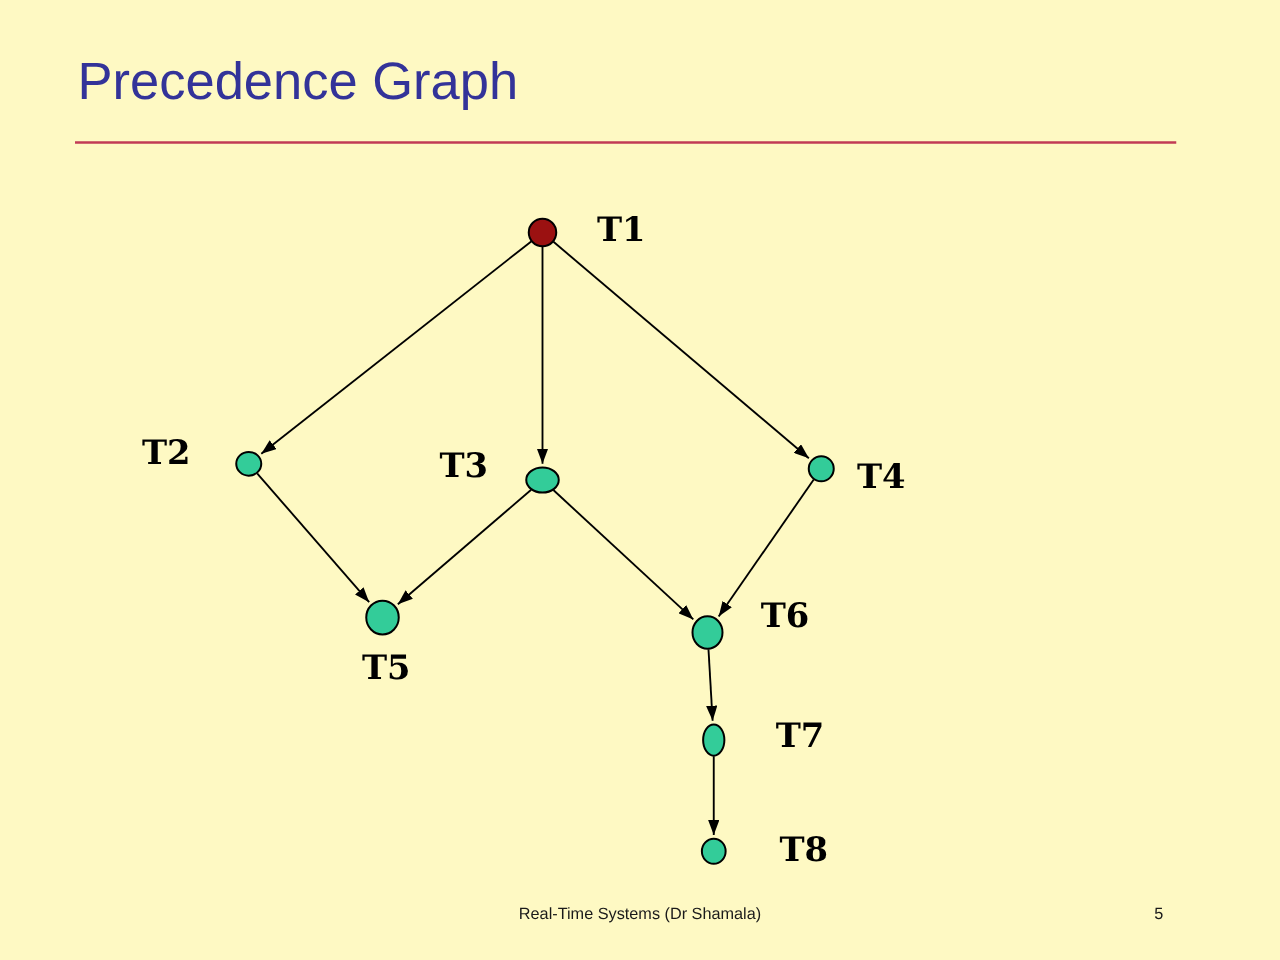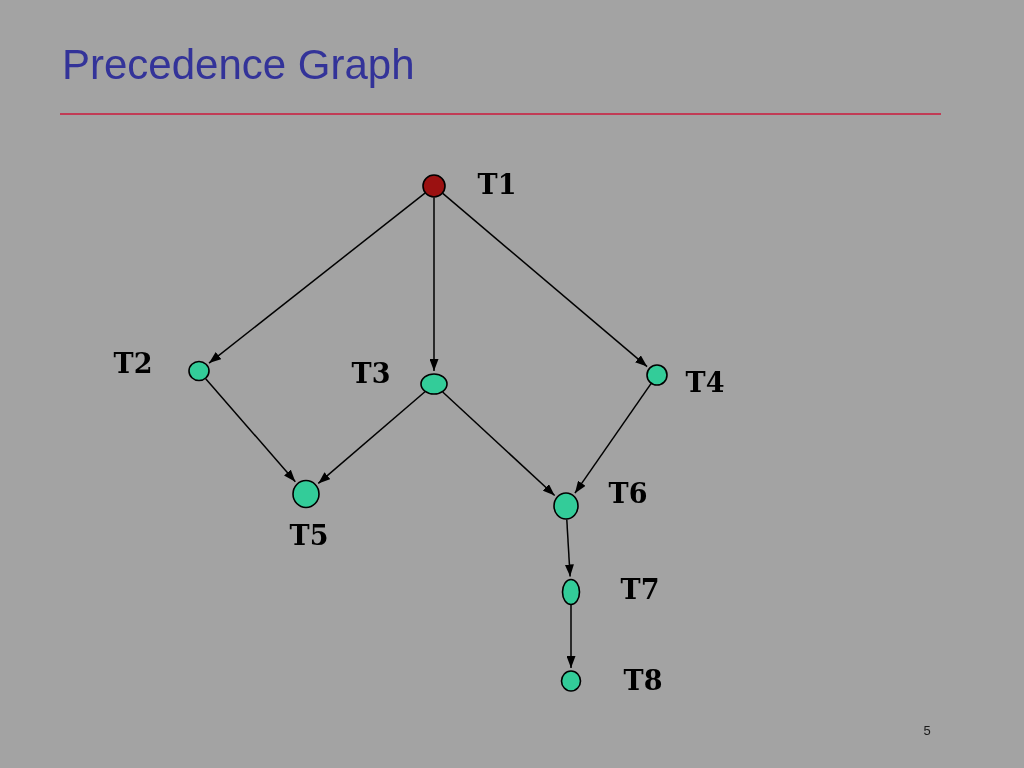--- a/index.html
+++ b/index.html
@@ -1,20 +1,20 @@
 <!DOCTYPE html>
 <html><head>
 <meta charset="utf-8">
 <style>
   html, body { margin: 0; padding: 0; background: #ffffff; }
   .slide {
     position: relative;
     width: 1024px;
     height: 768px;
-    background: #a3a3a3;
+    background: #fef9c3;
     overflow: hidden;
     font-family: "Liberation Sans", sans-serif;
   }
   .page-title {
     position: absolute;
     left: 62px;
     top: 41px;
     margin: 0;
     font-size: 42px;
     font-weight: 400;
@@ -89,14 +89,15 @@
       <ellipse cx="306" cy="494" rx="13" ry="13.5" fill="#33cc99" stroke="#000000" stroke-width="1.6"></ellipse>
       <text x="309" y="535" text-anchor="middle" dominant-baseline="central" font-family="&quot;DejaVu Serif&quot;, serif" font-weight="bold" font-size="27" fill="#000000">T5</text>
       <ellipse cx="566" cy="506" rx="12" ry="13" fill="#33cc99" stroke="#000000" stroke-width="1.6"></ellipse>
       <text x="628" y="493" text-anchor="middle" dominant-baseline="central" font-family="&quot;DejaVu Serif&quot;, serif" font-weight="bold" font-size="27" fill="#000000">T6</text>
       <ellipse cx="571" cy="592" rx="8.5" ry="12.5" fill="#33cc99" stroke="#000000" stroke-width="1.6"></ellipse>
       <text x="640" y="589" text-anchor="middle" dominant-baseline="central" font-family="&quot;DejaVu Serif&quot;, serif" font-weight="bold" font-size="27" fill="#000000">T7</text>
       <ellipse cx="571" cy="681" rx="9.5" ry="10" fill="#33cc99" stroke="#000000" stroke-width="1.6"></ellipse>
       <text x="643" y="680" text-anchor="middle" dominant-baseline="central" font-family="&quot;DejaVu Serif&quot;, serif" font-weight="bold" font-size="27" fill="#000000">T8</text>
     </svg>
 
+  <div class="footer-text">Real-Time Systems (Dr Shamala)</div>
   <div class="page-number">5</div>
 </div>
 
 </body></html>

